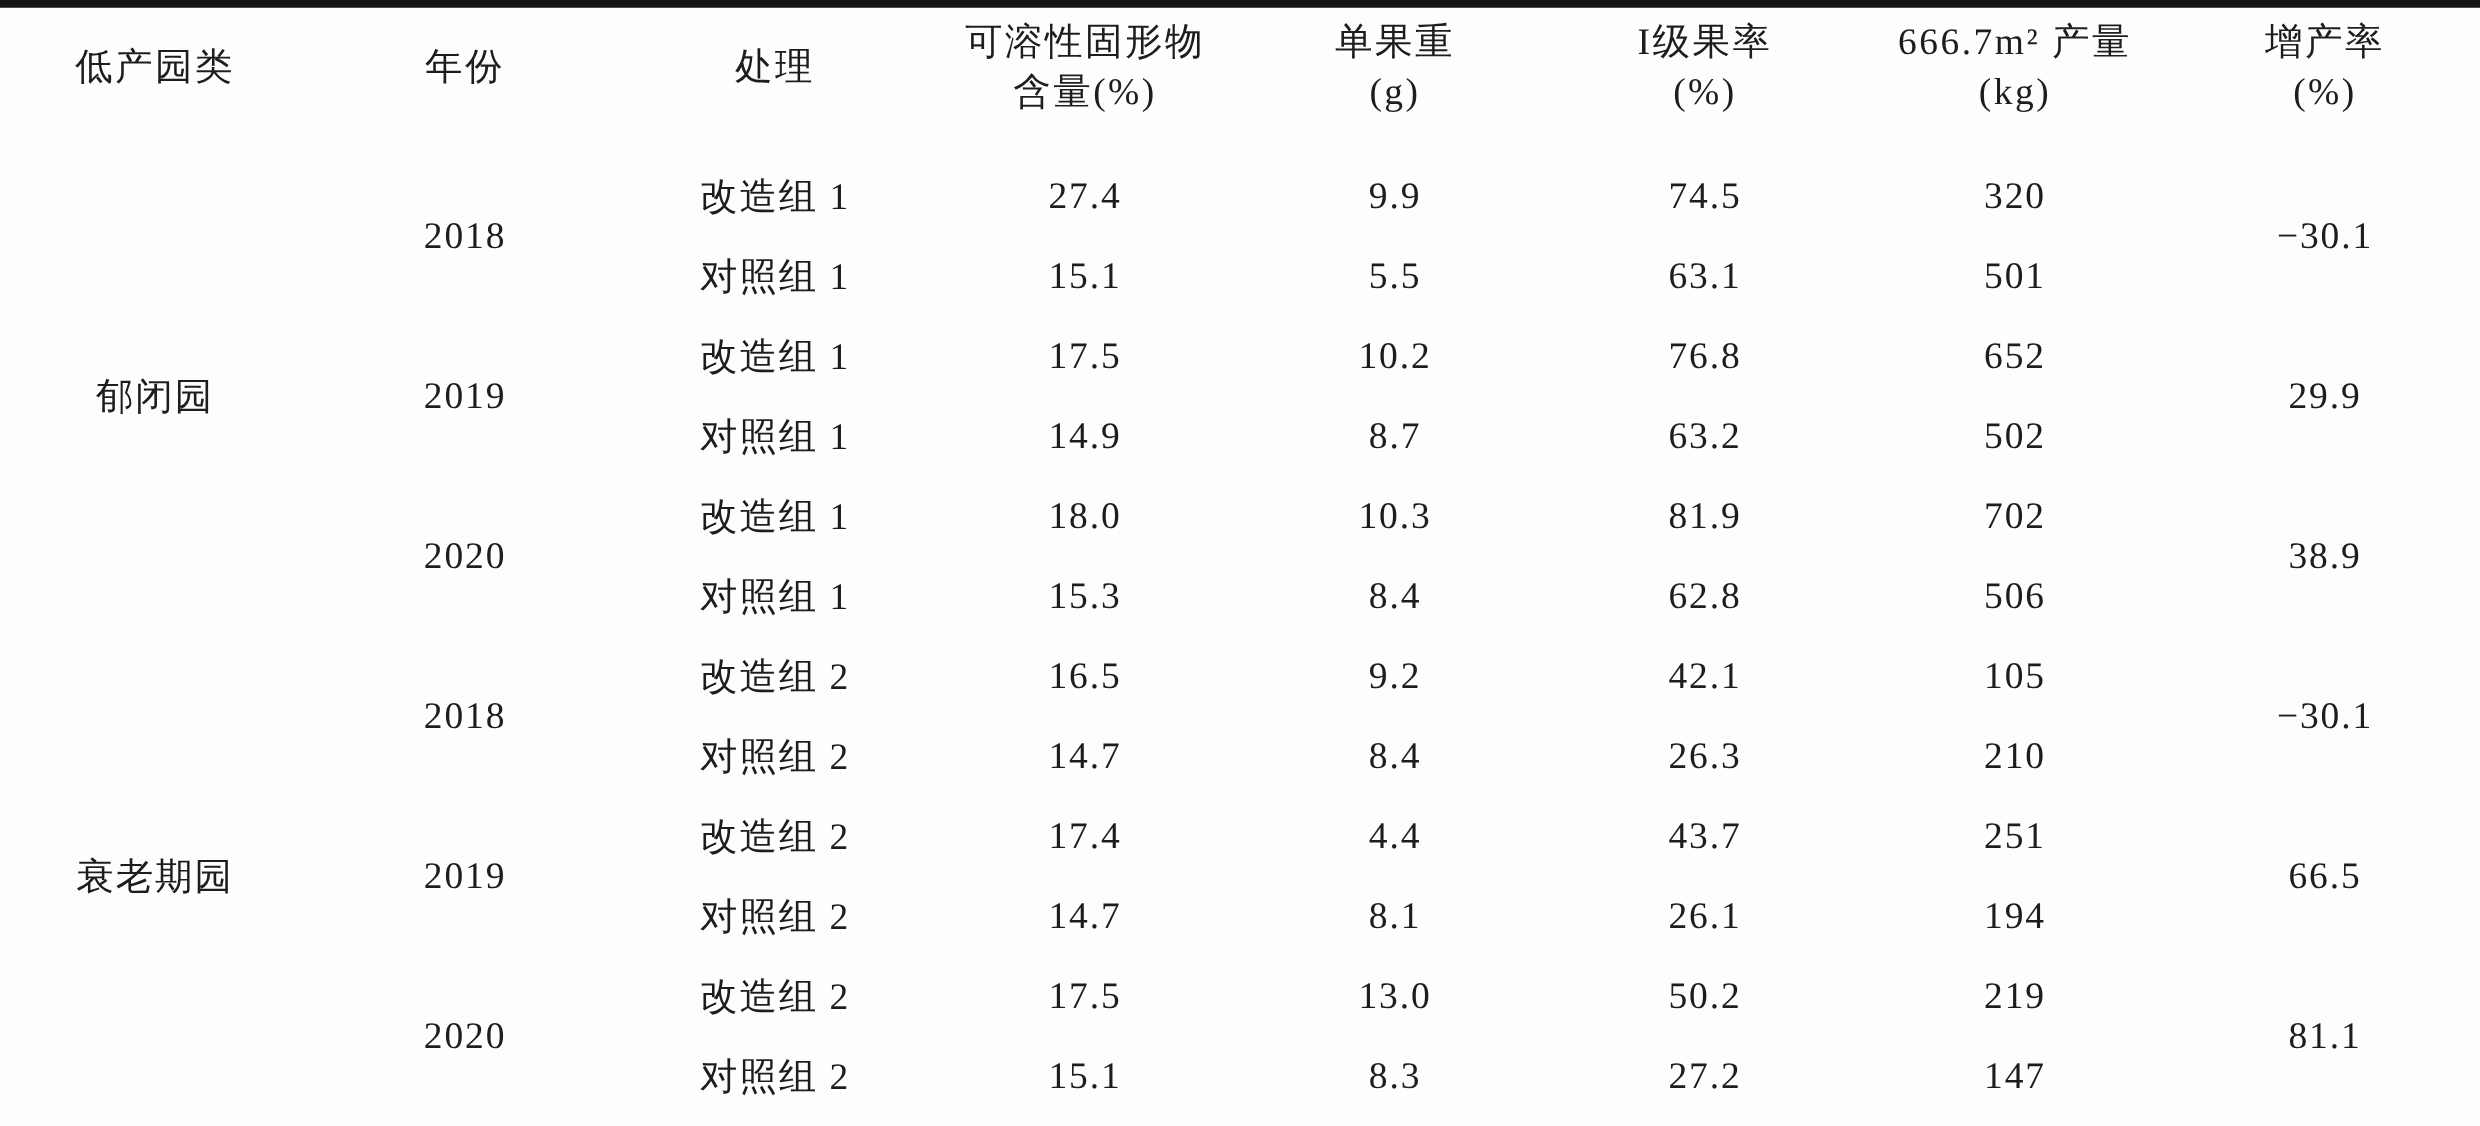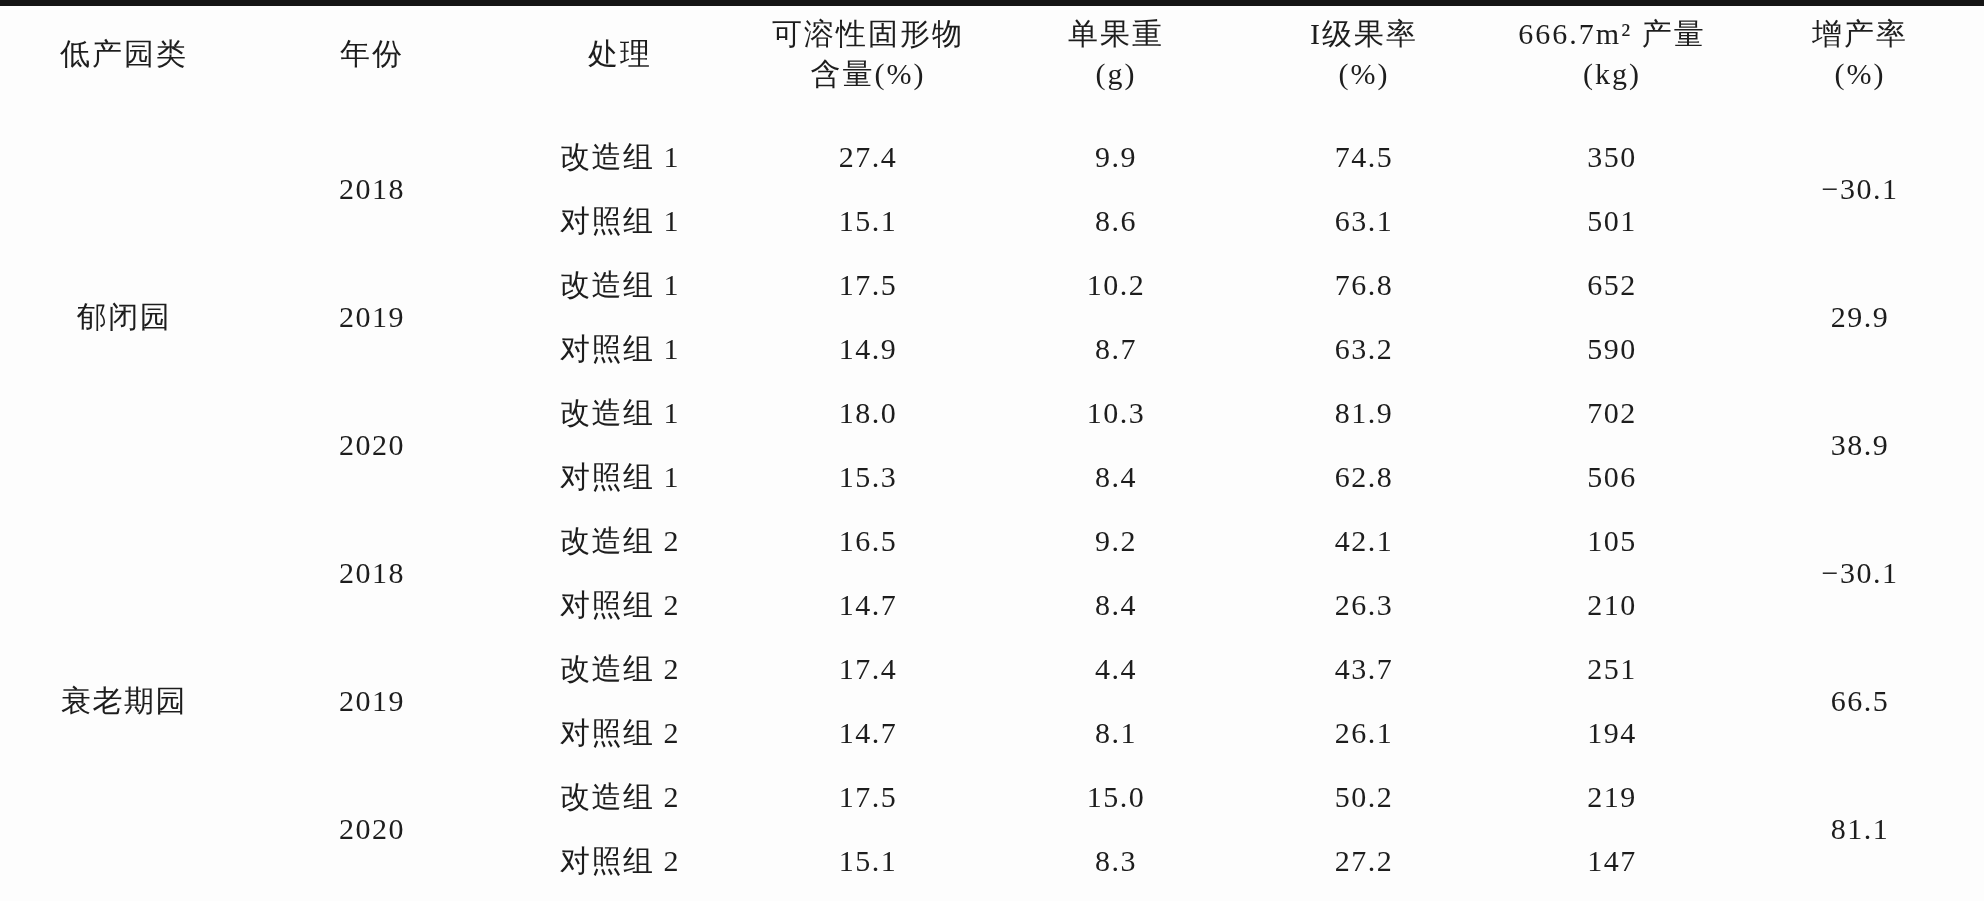--- a/index.html
+++ b/index.html
@@ -87,45 +87,45 @@
     </thead>
     <tbody>
 
       <tr>
         <td rowspan="6">郁闭园</td>
         <td rowspan="2">2018</td>
         <td>改造组 1</td>
         <td>27.4</td>
         <td>9.9</td>
         <td>74.5</td>
-        <td>350</td>
+        <td>320</td>
         <td rowspan="2">−30.1</td>
       </tr>
       <tr>
         <td>对照组 1</td>
         <td>15.1</td>
-        <td>8.6</td>
+        <td>5.5</td>
         <td>63.1</td>
         <td>501</td>
       </tr>
       <tr>
         <td rowspan="2">2019</td>
         <td>改造组 1</td>
         <td>17.5</td>
         <td>10.2</td>
         <td>76.8</td>
         <td>652</td>
         <td rowspan="2">29.9</td>
       </tr>
       <tr>
         <td>对照组 1</td>
         <td>14.9</td>
         <td>8.7</td>
         <td>63.2</td>
-        <td>590</td>
+        <td>502</td>
       </tr>
       <tr>
         <td rowspan="2">2020</td>
         <td>改造组 1</td>
         <td>18.0</td>
         <td>10.3</td>
         <td>81.9</td>
         <td>702</td>
         <td rowspan="2">38.9</td>
       </tr>
@@ -167,21 +167,21 @@
         <td>对照组 2</td>
         <td>14.7</td>
         <td>8.1</td>
         <td>26.1</td>
         <td>194</td>
       </tr>
       <tr>
         <td rowspan="2">2020</td>
         <td>改造组 2</td>
         <td>17.5</td>
-        <td>15.0</td>
+        <td>13.0</td>
         <td>50.2</td>
         <td>219</td>
         <td rowspan="2">81.1</td>
       </tr>
       <tr>
         <td>对照组 2</td>
         <td>15.1</td>
         <td>8.3</td>
         <td>27.2</td>
         <td>147</td>

